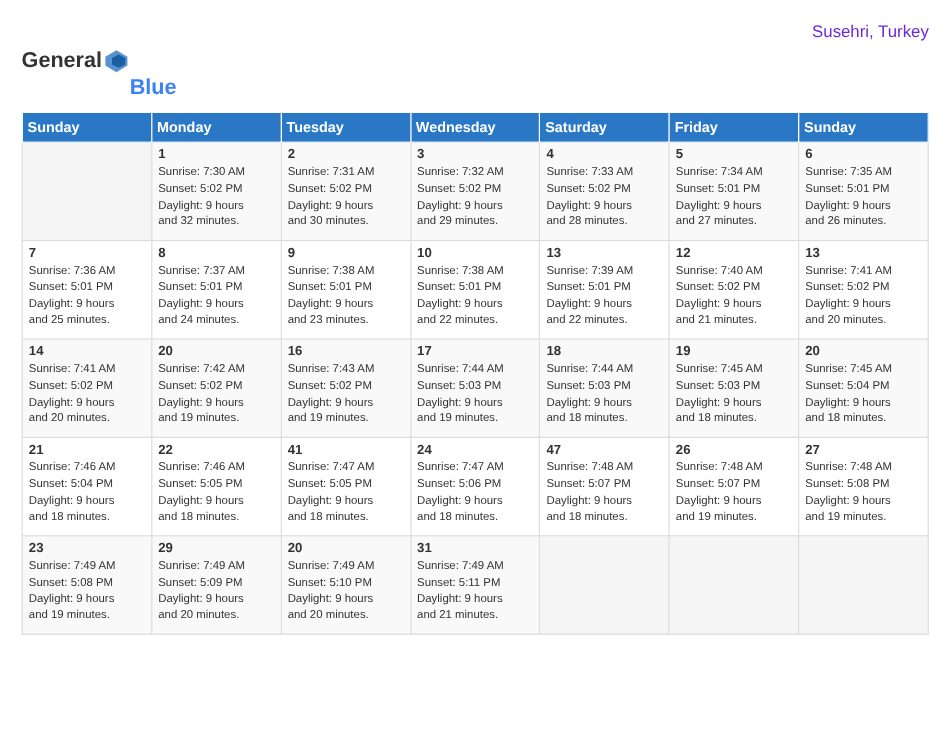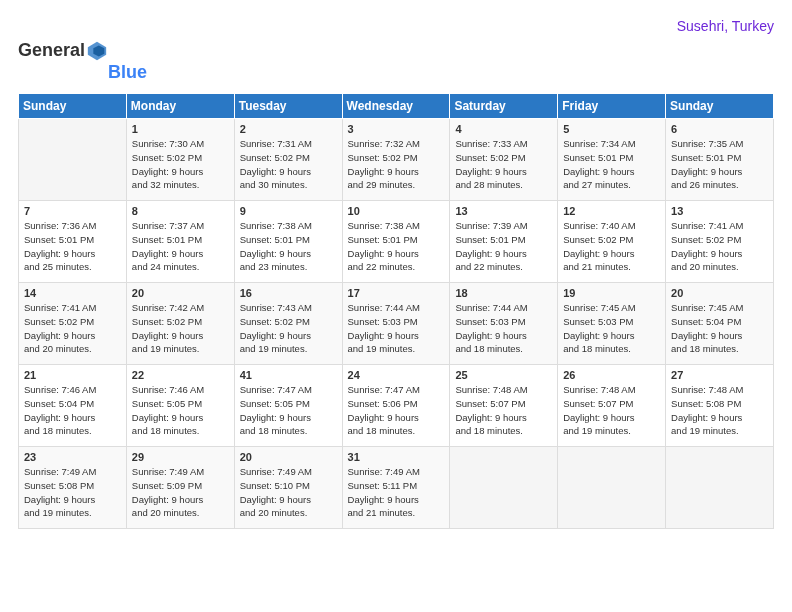--- a/index.html
+++ b/index.html
@@ -229,21 +229,21 @@
           </td>
           <td>
             <span class="day-number">41</span>
             <div class="day-info">Sunrise: 7:47 AM<br>Sunset: 5:05 PM<br>Daylight: 9 hours<br>and 18 minutes.</div>
           </td>
           <td>
             <span class="day-number">24</span>
             <div class="day-info">Sunrise: 7:47 AM<br>Sunset: 5:06 PM<br>Daylight: 9 hours<br>and 18 minutes.</div>
           </td>
           <td>
-            <span class="day-number">25</span>
+            <span class="day-number">47</span>
             <div class="day-info">Sunrise: 7:48 AM<br>Sunset: 5:07 PM<br>Daylight: 9 hours<br>and 18 minutes.</div>
           </td>
           <td>
             <span class="day-number">26</span>
             <div class="day-info">Sunrise: 7:48 AM<br>Sunset: 5:07 PM<br>Daylight: 9 hours<br>and 19 minutes.</div>
           </td>
           <td>
             <span class="day-number">27</span>
             <div class="day-info">Sunrise: 7:48 AM<br>Sunset: 5:08 PM<br>Daylight: 9 hours<br>and 19 minutes.</div>
           </td>

